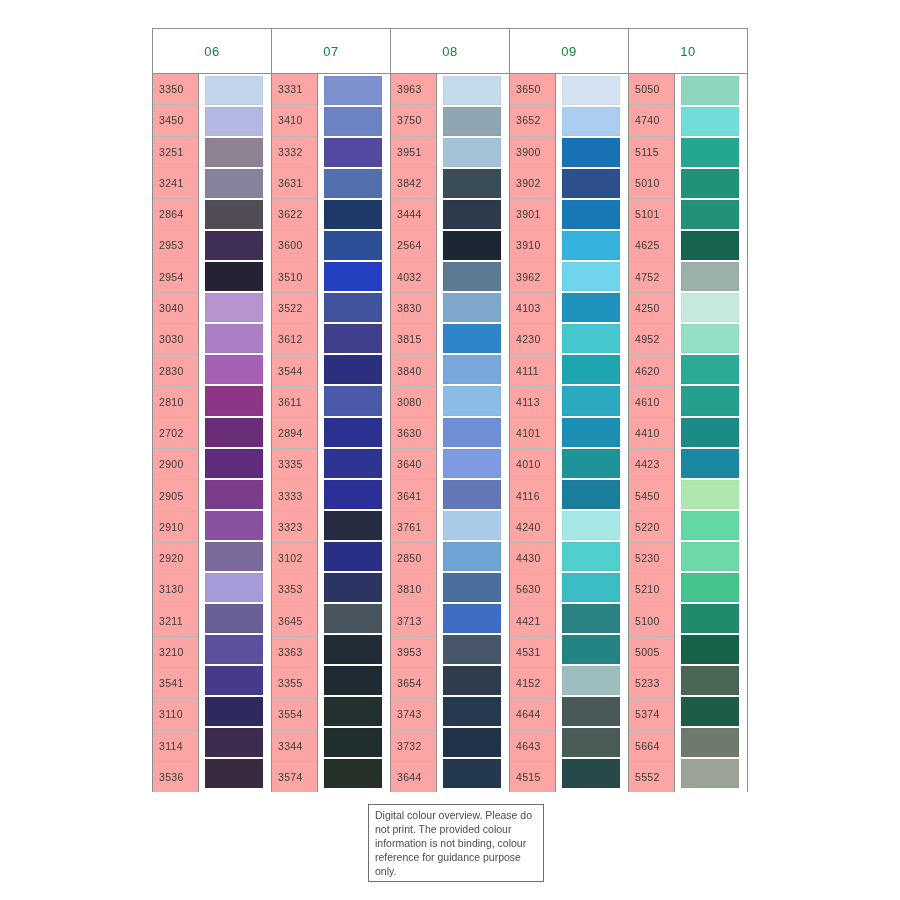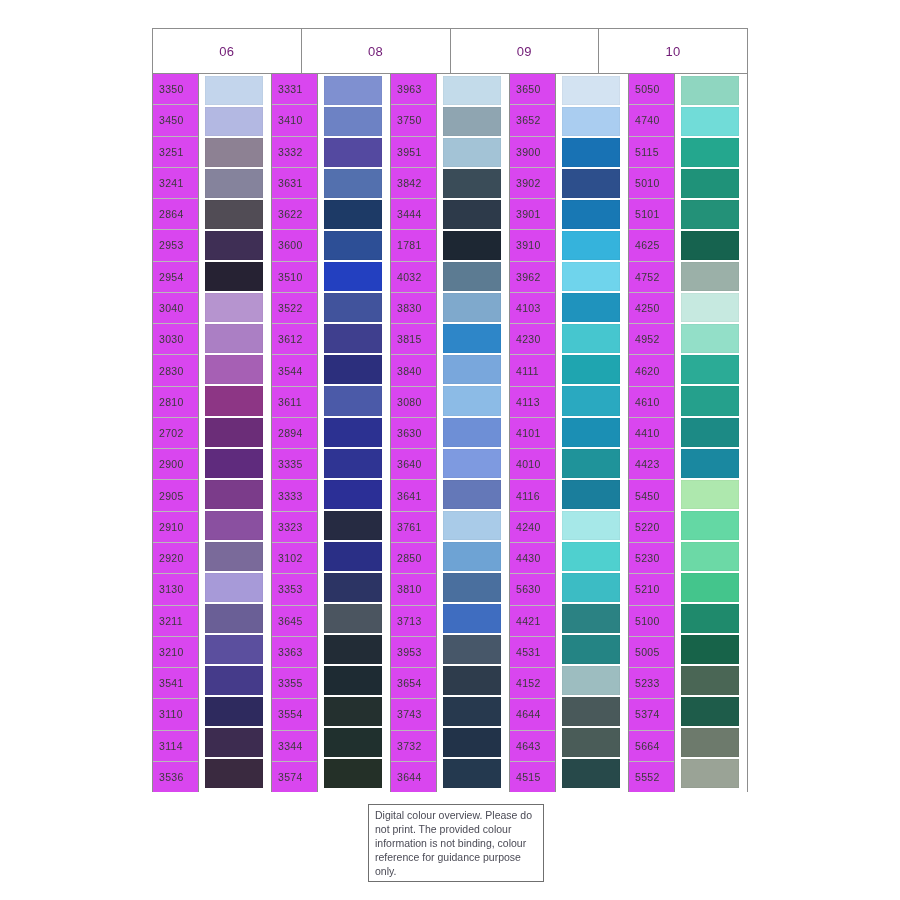--- a/index.html
+++ b/index.html
@@ -38,21 +38,21 @@
     background: #fff;
   }
   .header-cell {
     flex: 1 1 0;
     border-right: 1px solid #8d8d8d;
     display: flex;
     align-items: center;
     justify-content: center;
     font-size: 13px;
     letter-spacing: 0.5px;
-    color: #701a75;
+    color: #15803d;
     box-sizing: border-box;
   }
 
   
   .grid {
     position: absolute;
     left: 152px;
     top: 74px;
     width: 596px;
     height: 718px;
@@ -67,21 +67,21 @@
     box-sizing: border-box;
     border-right: 1px solid #8d8d8d;
   }
   .code-col {
     width: 46px;
     flex: 0 0 46px;
     display: flex;
     flex-direction: column;
     border-right: 1px solid #8d8d8d;
     box-sizing: border-box;
-    background: #d946ef;
+    background: #fca5a5;
   }
   .code-cell {
     flex: 1 1 0;
     display: flex;
     align-items: center;
     padding-left: 6px;
     font-size: 10.5px;
     color: #3a3a3a;
     border-bottom: 1px solid #b9b9b9;
     box-sizing: border-box;
@@ -128,20 +128,21 @@
     color: #4a4a55;
   }
 </style>
 </head>
 <body>
 
 <div id="chart-sheet">
 
   <div class="header-row">
       <div class="header-cell">06</div>
+      <div class="header-cell">07</div>
       <div class="header-cell">08</div>
       <div class="header-cell">09</div>
       <div class="header-cell">10</div>
     </div>
 
   <div class="grid">
       <div class="col">
         <div class="code-col">
           <div class="code-cell">3350</div>
           <div class="code-cell">3450</div>
@@ -245,21 +246,21 @@
           <div class="swatch" style="background-color: rgb(36, 48, 40);"></div>
         </div>
       </div>
       <div class="col">
         <div class="code-col">
           <div class="code-cell">3963</div>
           <div class="code-cell">3750</div>
           <div class="code-cell">3951</div>
           <div class="code-cell">3842</div>
           <div class="code-cell">3444</div>
-          <div class="code-cell">1781</div>
+          <div class="code-cell">2564</div>
           <div class="code-cell">4032</div>
           <div class="code-cell">3830</div>
           <div class="code-cell">3815</div>
           <div class="code-cell">3840</div>
           <div class="code-cell">3080</div>
           <div class="code-cell">3630</div>
           <div class="code-cell">3640</div>
           <div class="code-cell">3641</div>
           <div class="code-cell">3761</div>
           <div class="code-cell">2850</div>

